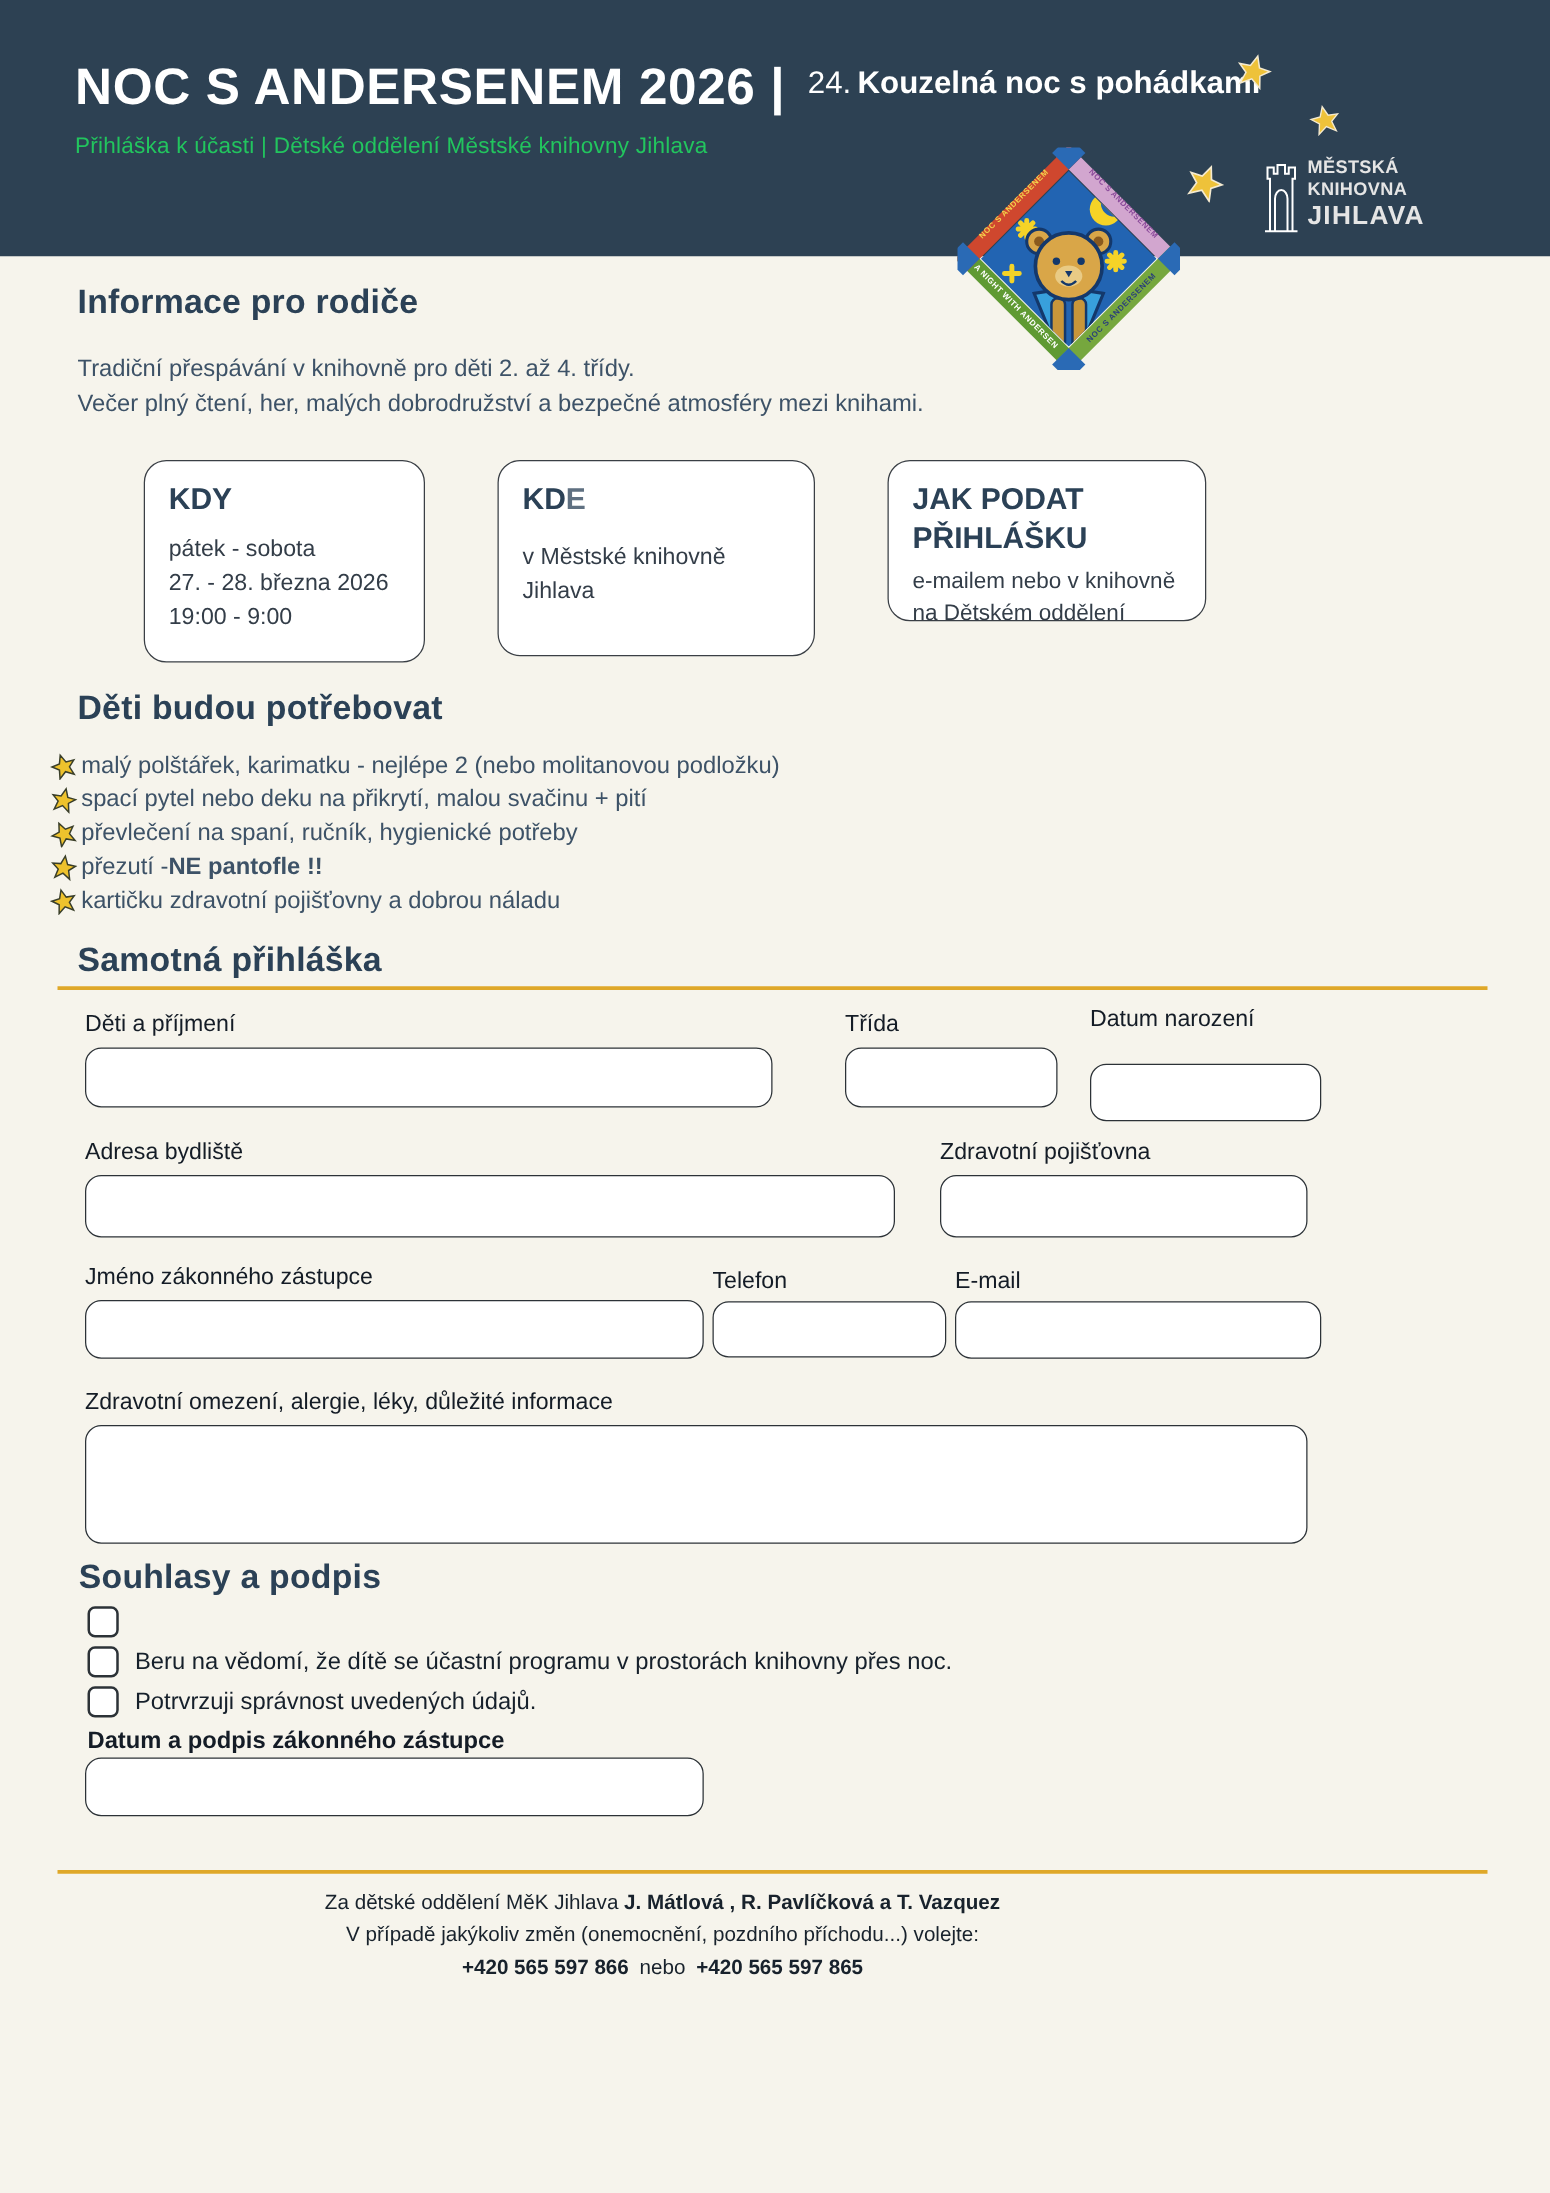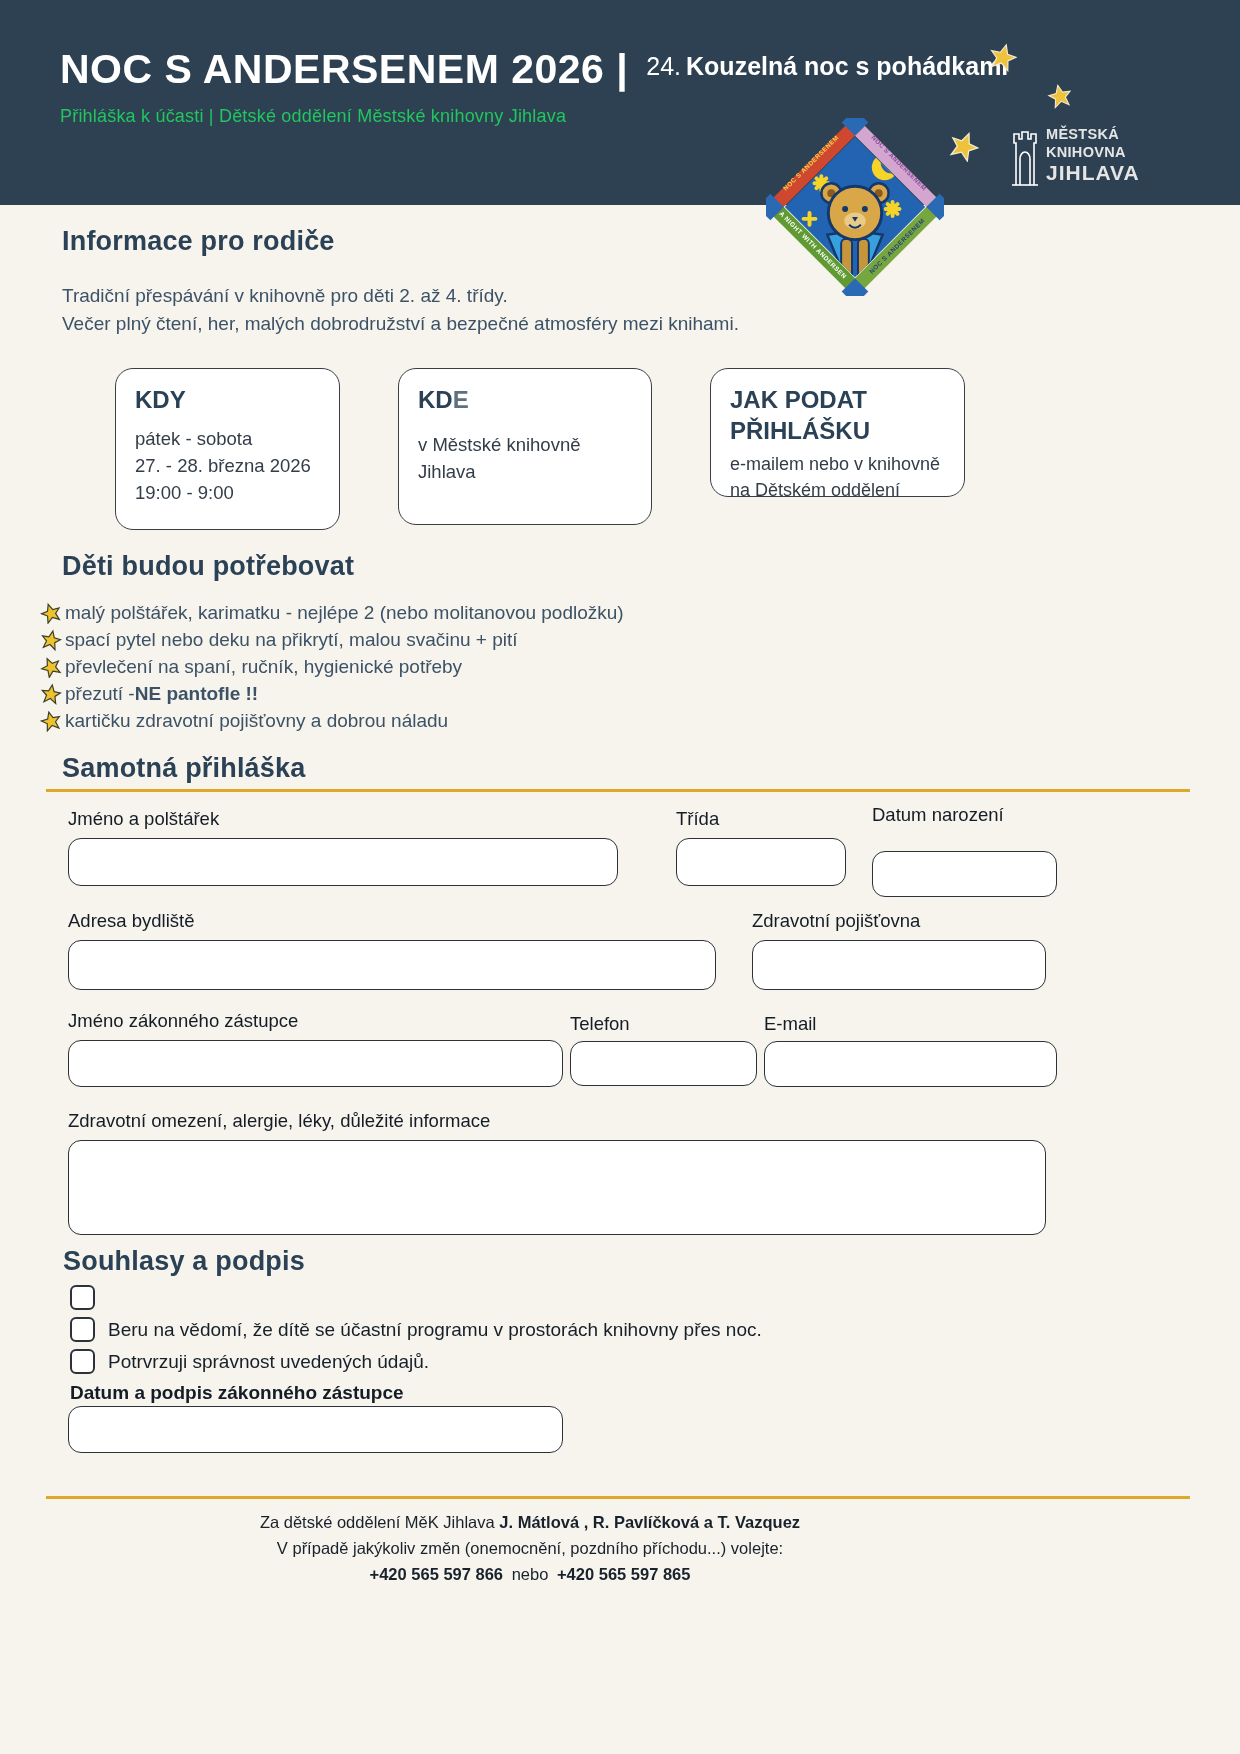--- a/index.html
+++ b/index.html
@@ -222,21 +222,21 @@
         </svg>
       <span>kartičku zdravotní pojišťovny a dobrou náladu</span>
         <span class="bold"></span>
     </li>
   </ul>
 
   <div class="h2" style="left:62px;top:753px">Samotná přihláška</div>
   <div class="gold-hr" style="left:46px;top:789px;width:1144px"></div>
 
   <div class="fgroup" style="left:68px;top:808px">
-    <label class="flabel">Jméno a polštářek</label>
+    <label class="flabel">Děti a příjmení</label>
     <input class="inp" style="width: 550px; height: 48px;">
   </div>
   <div class="fgroup" style="left:676px;top:808px">
     <label class="flabel">Třída</label>
     <input class="inp" style="width: 170px; height: 48px;">
   </div>
   <div class="fgroup" style="left:872px;top:804px">
     <label class="flabel" style="margin-bottom:25px">Datum narození</label>
     <input class="inp" style="width: 185px; height: 46px;">
   </div>

